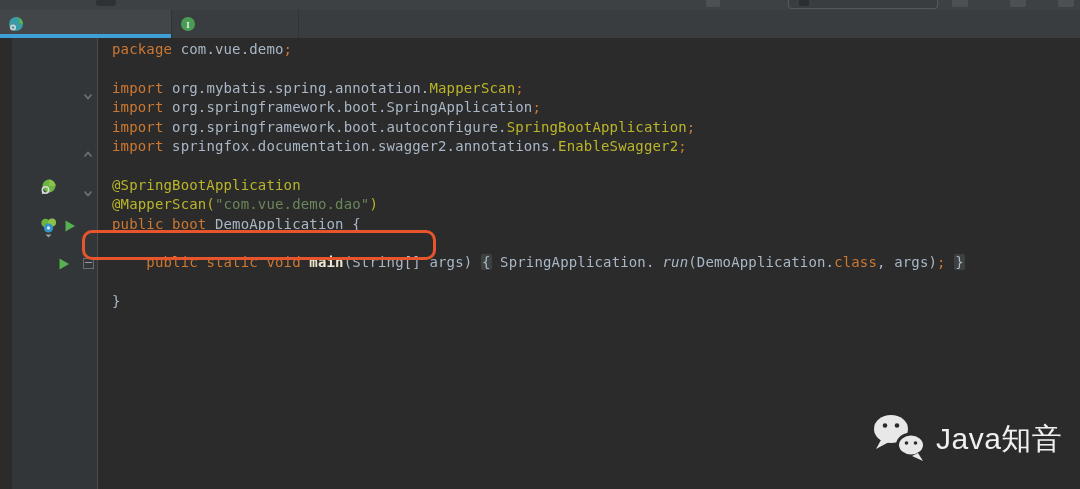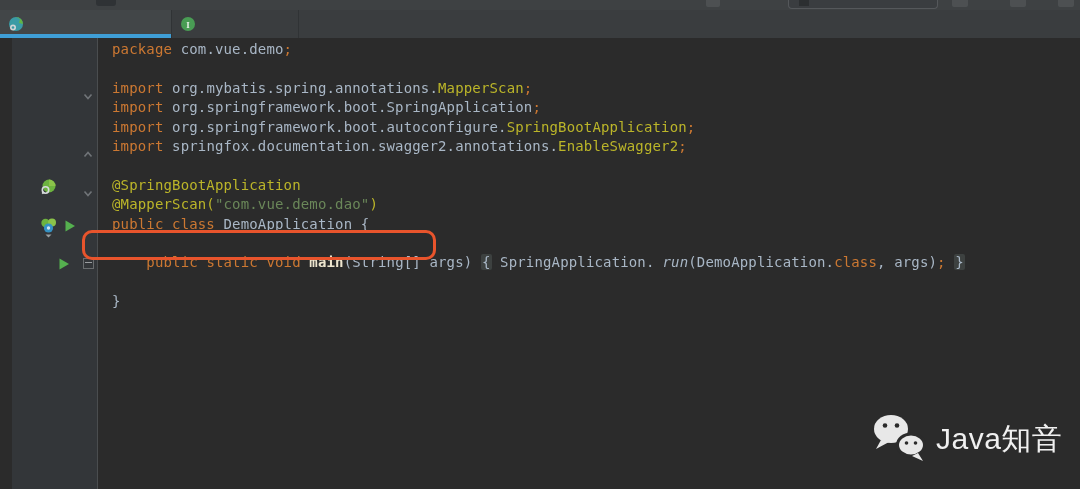--- a/index.html
+++ b/index.html
@@ -98,21 +98,21 @@
           </div>
           <div class="ccell"></div>
         </div>
         <div class="row">
           <div class="gcell">
             <span class="ln"></span>
             <span class="foldmark"><svg width="10" height="7">
                 <polyline points="1.5,1.5 5,5.5 8.5,1.5" stroke="#707478" stroke-width="1.6" fill="none"></polyline>
               </svg></span>
           </div>
-          <div class="ccell"><span class="tk-kw">import</span><span class="tk-pl"> org.mybatis.spring.annotations.</span><span class="tk-an">MapperScan</span><span class="tk-sm">;</span></div>
+          <div class="ccell"><span class="tk-kw">import</span><span class="tk-pl"> org.mybatis.spring.annotation.</span><span class="tk-an">MapperScan</span><span class="tk-sm">;</span></div>
         </div>
         <div class="row">
           <div class="gcell">
             <span class="ln"></span>
           </div>
           <div class="ccell"><span class="tk-kw">import</span><span class="tk-pl"> org.springframework.boot.SpringApplication</span><span class="tk-sm">;</span></div>
         </div>
         <div class="row">
           <div class="gcell">
             <span class="ln"></span>
@@ -162,21 +162,21 @@
                 <circle cx="5.5" cy="5" r="4.2" fill="#6DB33F"></circle>
                 <circle cx="12" cy="4.5" r="4" fill="#8BC34A"></circle>
                 <circle cx="8.5" cy="10" r="4.6" fill="#3592C4"></circle>
                 <circle cx="8.5" cy="10" r="1.7" fill="#CFE5F0"></circle>
                 <polygon points="5.5,16.5 11.5,16.5 8.5,19.5" fill="#9AA0A3"></polygon>
               </svg></span>
             <span class="gico" style="left: 52px;"><svg width="12" height="14">
                 <polygon points="1.5,1.5 11,7 1.5,12.5" fill="#55B04F"></polygon>
               </svg></span>
           </div>
-          <div class="ccell"><span class="tk-kw">public class</span><span class="tk-pl"> DemoApplication {</span></div>
+          <div class="ccell"><span class="tk-kw">public boot</span><span class="tk-pl"> DemoApplication {</span></div>
         </div>
         <div class="row">
           <div class="gcell">
             <span class="ln"></span>
           </div>
           <div class="ccell"></div>
         </div>
         <div class="row">
           <div class="gcell">
             <span class="ln"></span>

